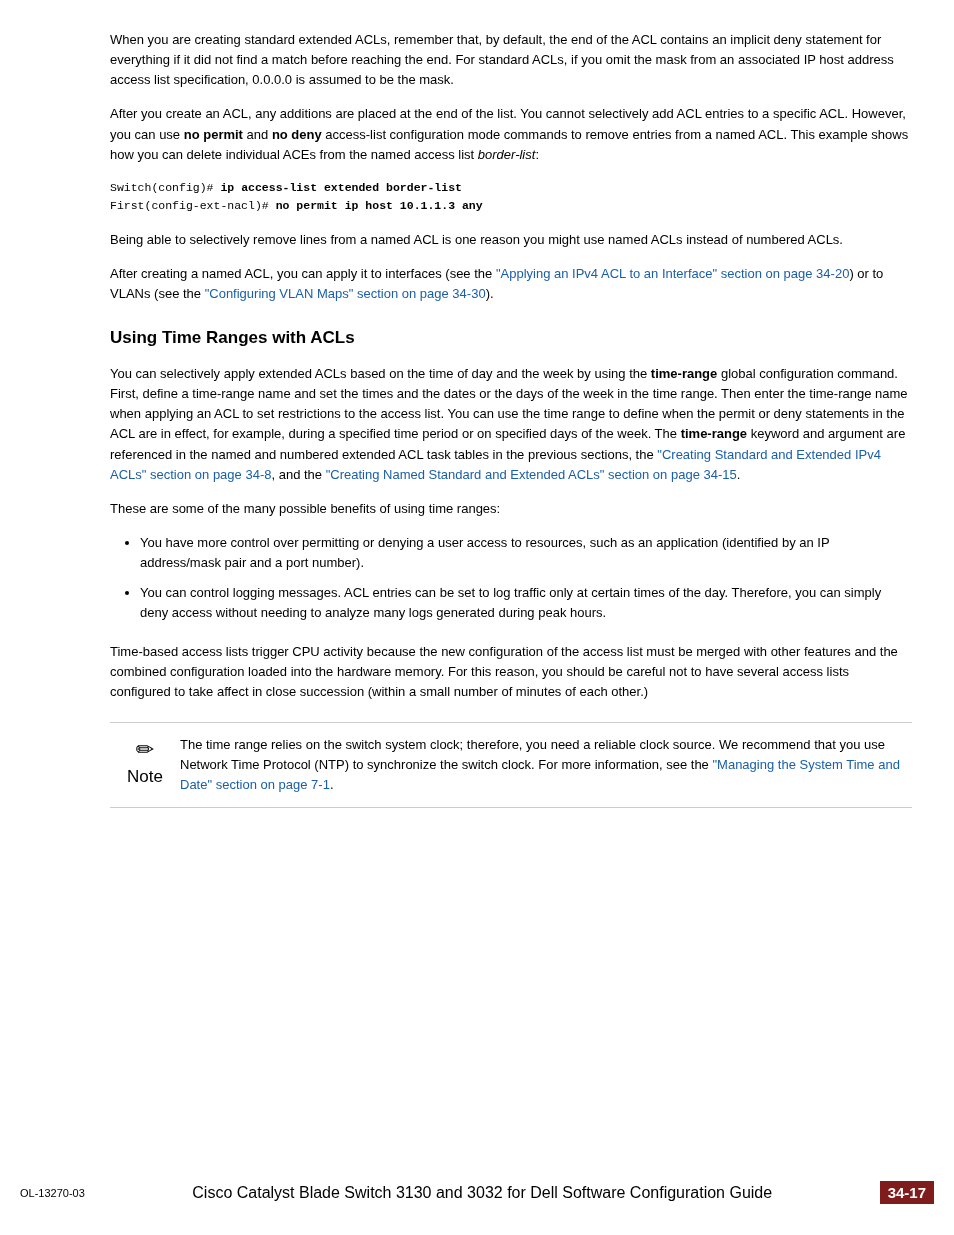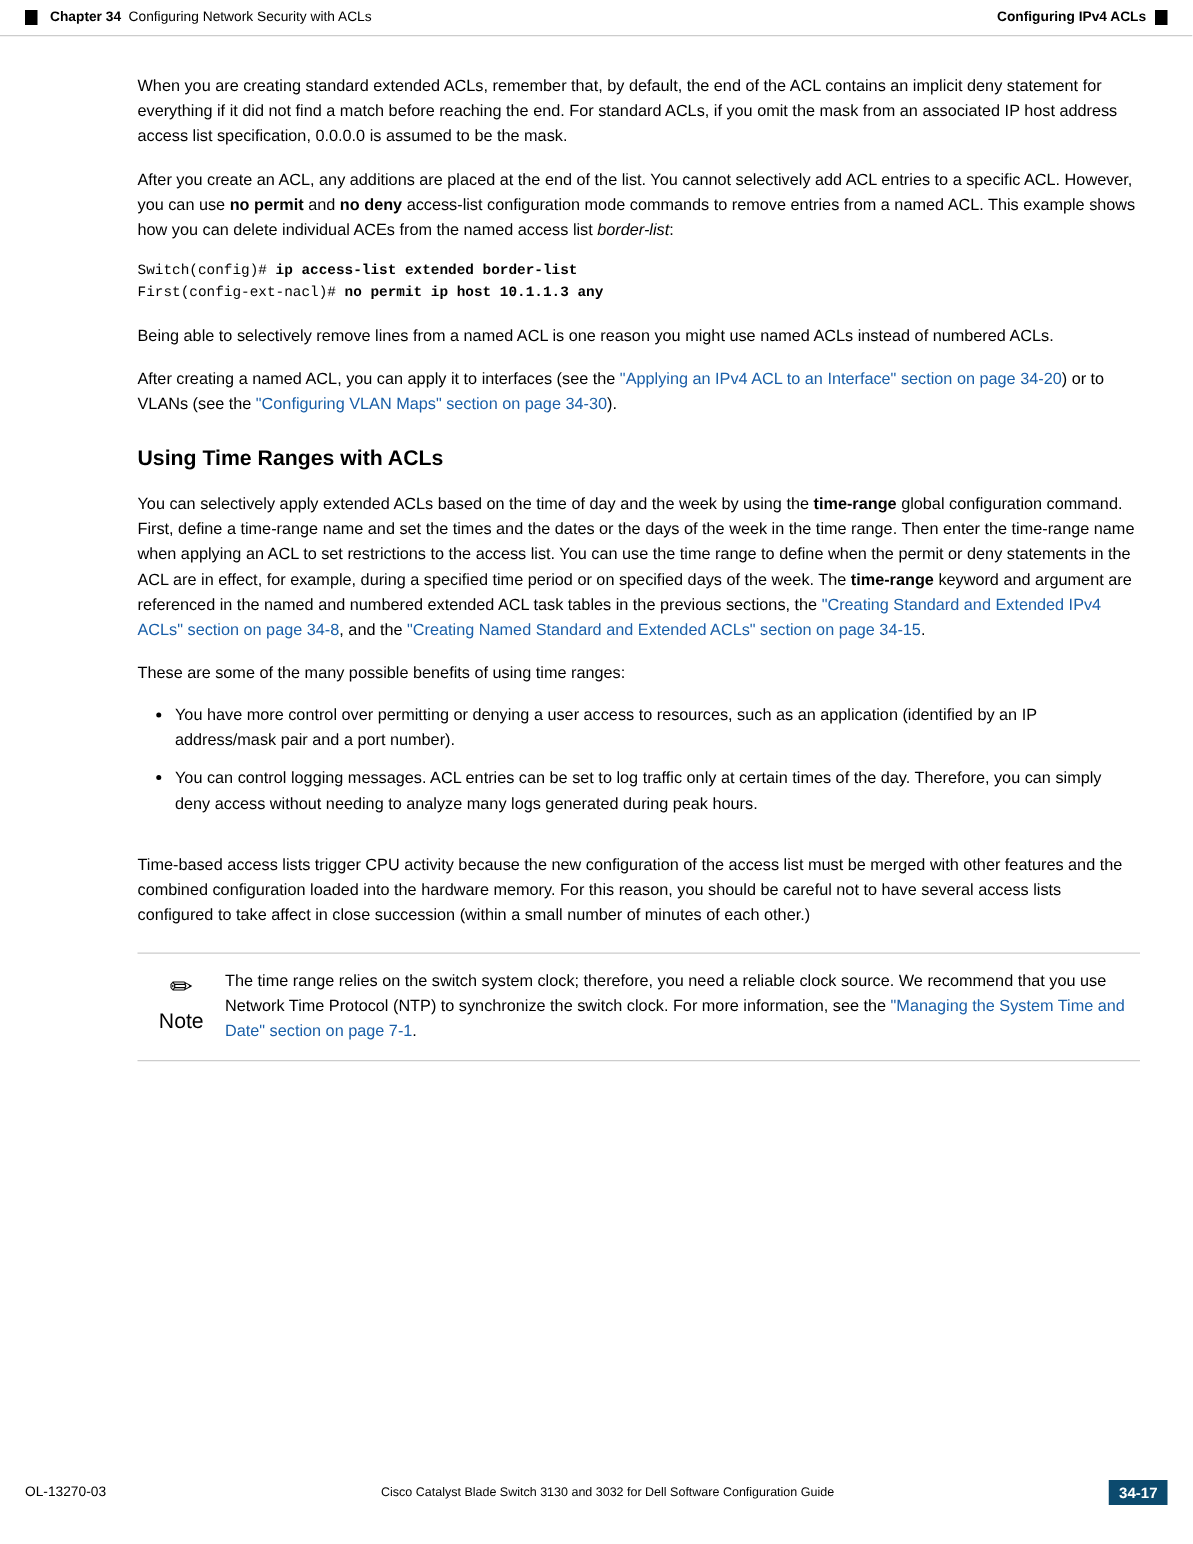--- a/index.html
+++ b/index.html
@@ -99,21 +99,21 @@
     
     .section-heading {
       font-size: 17px;
       font-weight: bold;
       margin: 24px 0 16px 0;
       color: #000;
     }
 
     
     .bullet-list {
-      margin: 10px 0 29px 30px;
+      margin: 10px 0 18px 30px;
     }
 
     .bullet-list li {
       margin-bottom: 10px;
       line-height: 1.55;
       font-size: 13px;
       list-style: disc;
     }
 
     
@@ -157,58 +157,47 @@
       left: 0;
       right: 0;
       display: flex;
       justify-content: space-between;
       align-items: center;
       padding: 0 20px;
       font-size: 11px;
     }
 
     .footer-center {
-      font-size: 10px;
+      font-size: 16px;
       text-align: center;
       flex: 1;
     }
 
     .footer-right {
       display: flex;
       align-items: center;
       gap: 4px;
     }
 
     .page-number-box {
-      background: #0c4a6e;
+      background: #7f1d1d;
       color: #fff;
       padding: 3px 8px;
-      font-size: 12px;
+      font-size: 15px;
       font-weight: bold;
     }
 
     .bold { font-weight: bold; margin-top: 24px; }
     .italic { font-style: italic; }
   </style>
 </head>
 <body>
 
 <div class="page">
 
-  <div class="header">
-    <div class="header-left">
-      <span class="black-box"></span>
-      <span class="chapter-label">Chapter 34</span>
-      <span>Configuring Network Security with ACLs</span>
-    </div>
-    <div class="header-right">
-      <span>Configuring IPv4 ACLs</span>
-      <span class="black-box"></span>
-    </div>
-  </div>
 
   <div class="content">
 
     <p class="para">When you are creating standard extended ACLs, remember that, by default, the end of the ACL contains an implicit deny statement for everything if it did not find a match before reaching the end. For standard ACLs, if you omit the mask from an associated IP host address access list specification, 0.0.0.0 is assumed to be the mask.</p>
 
     <p class="para">
       <span>After you create an ACL, any additions are placed at the end of the list. You cannot selectively add ACL entries to a specific ACL. However, you can use </span><span class="bold">no permit</span><span> and </span><span class="bold">no deny</span><span> access-list configuration mode commands to remove entries from a named ACL. This example shows how you can delete individual ACEs from the named access list </span><span class="italic">border-list</span><span>:</span>
     </p>
 
     <div class="code-block">

